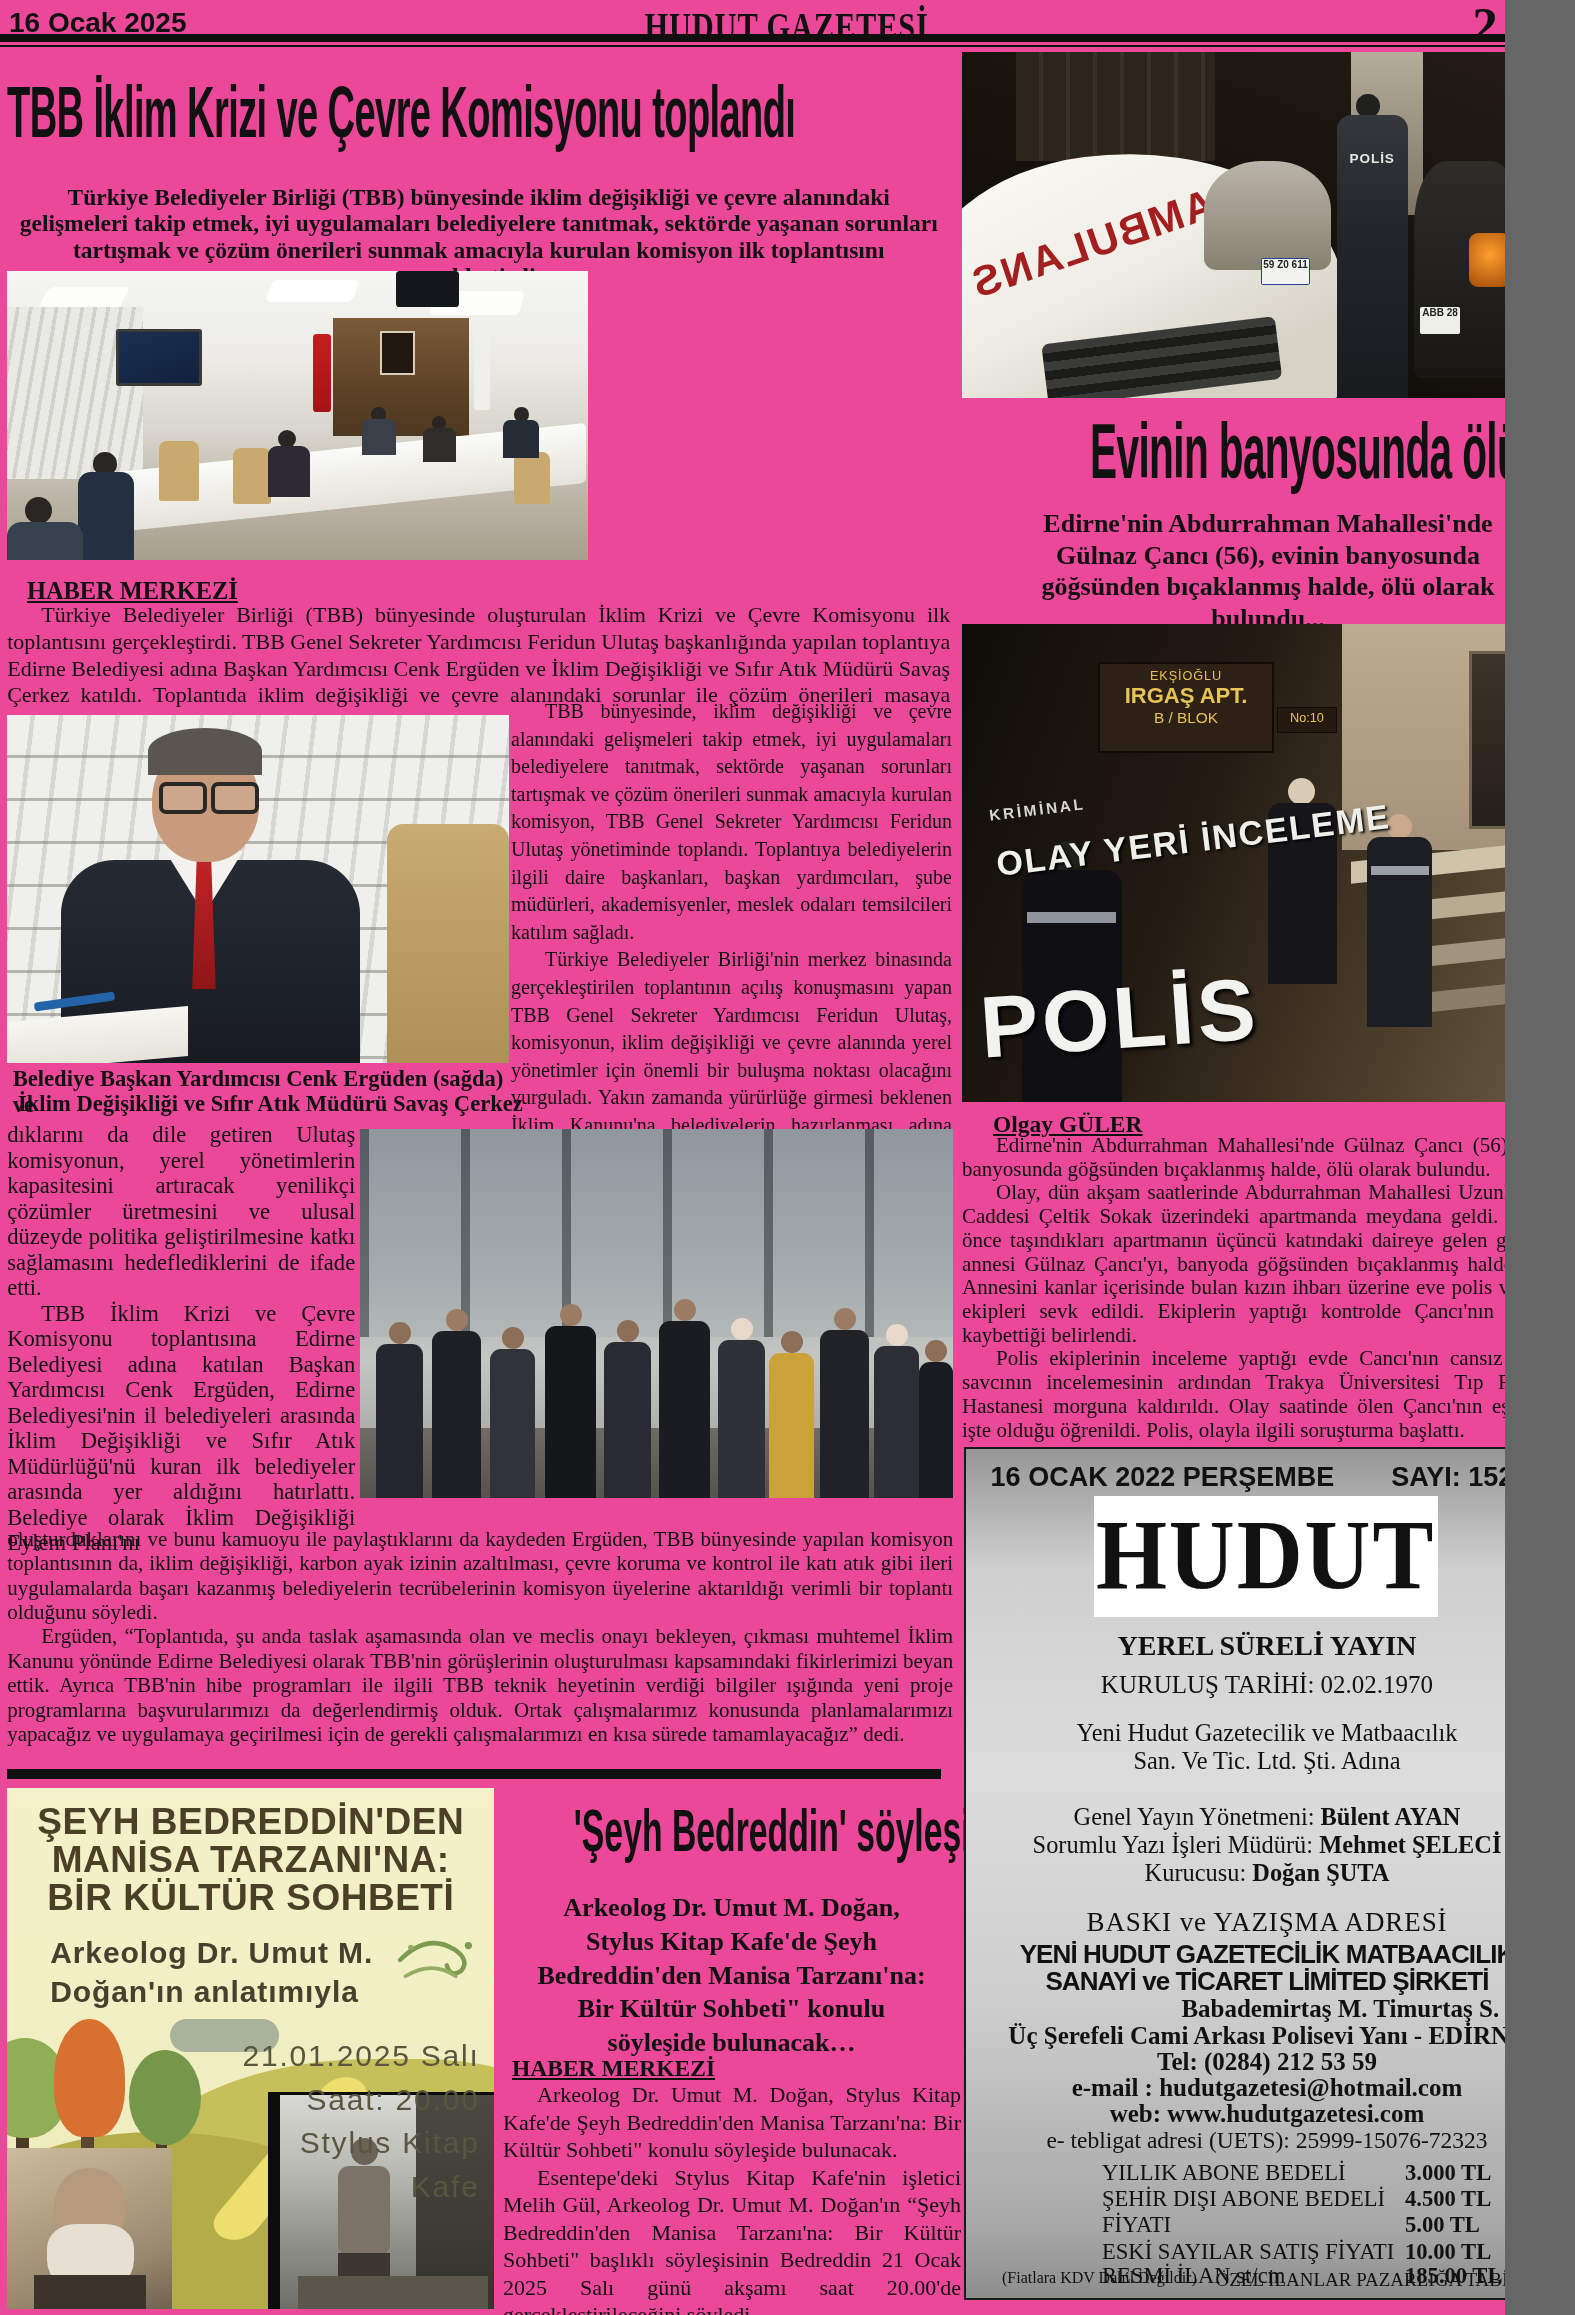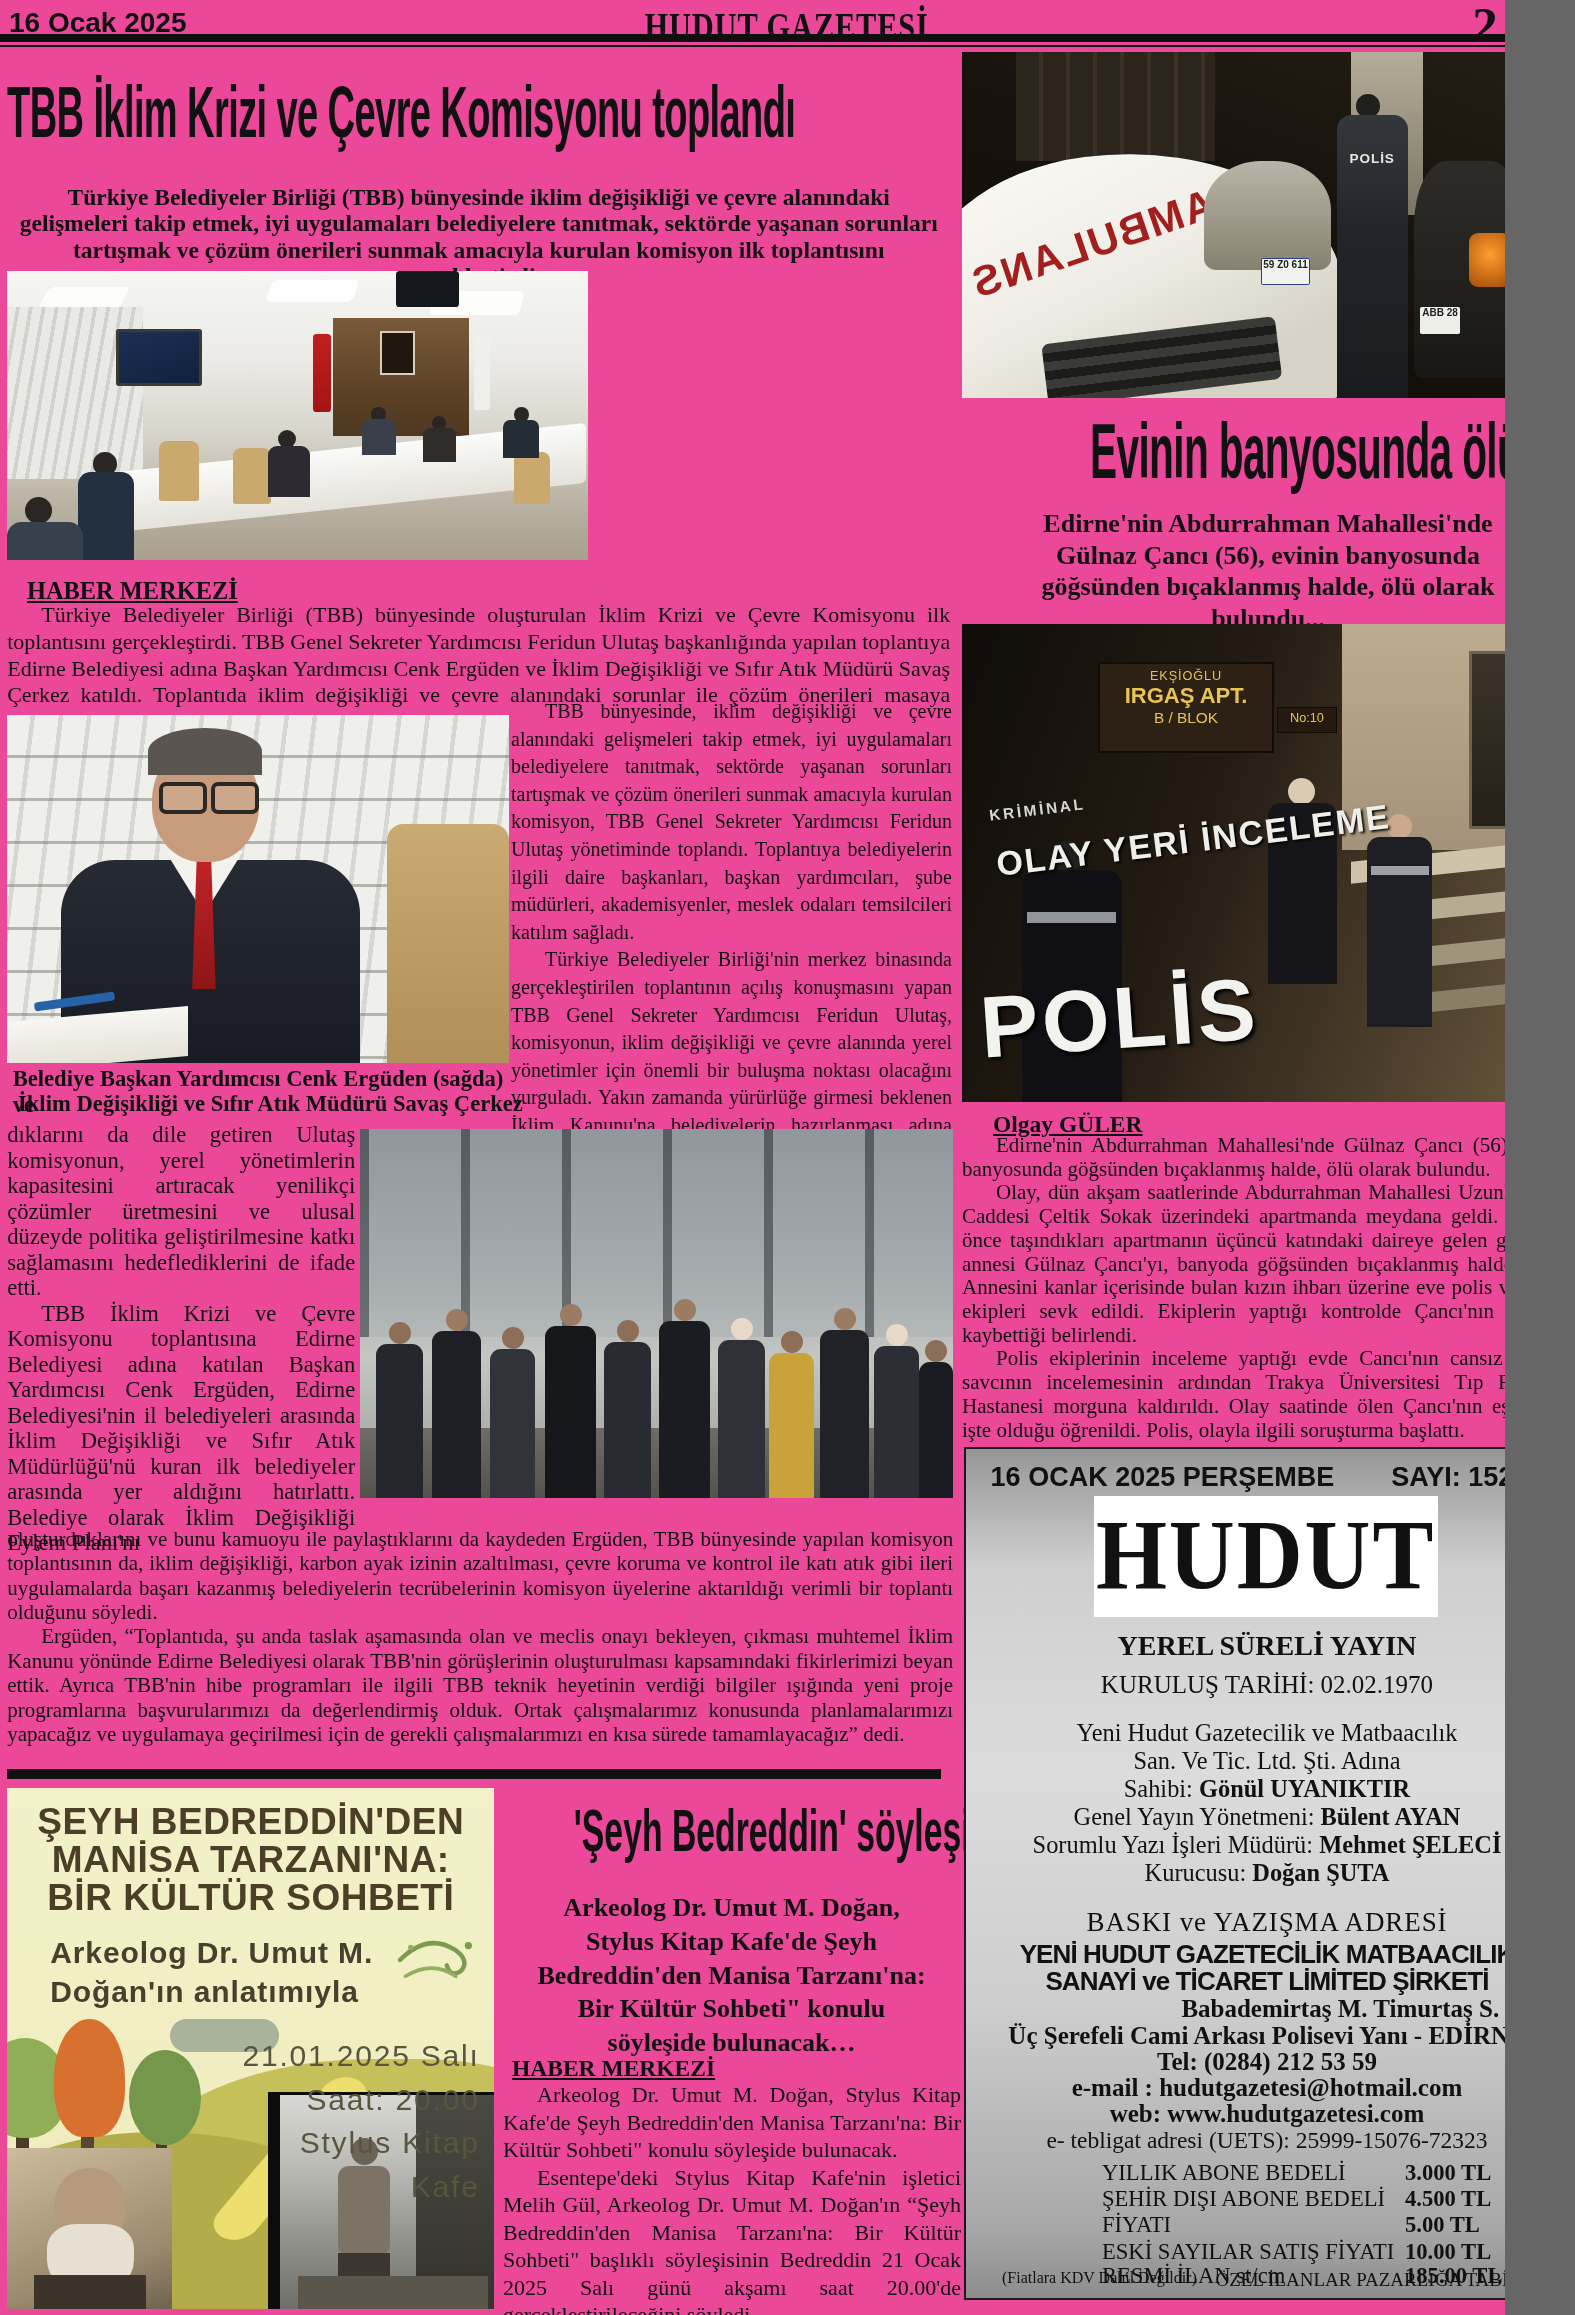--- a/index.html
+++ b/index.html
@@ -250,34 +250,31 @@
 
   <div class="abs b underl" style="left:993px;top:1111px;font-size:23.5px;">Olgay GÜLER</div>
   <div class="abs just" style="left:962px;top:1134px;width:613px;font-size:21px;line-height:1.13;">
     <p class="indent">Edirne'nin Abdurrahman Mahallesi'nde Gülnaz Çancı (56), evinin banyosunda göğsünden bıçaklanmış halde, ölü olarak bulundu.</p>
     <p class="indent">Olay, dün akşam saatlerinde Abdurrahman Mahallesi Uzunkaldırım Caddesi Çeltik Sokak üzerindeki apartmanda meydana geldi. Bir gün önce taşındıkları apartmanın üçüncü katındaki daireye gelen genç kız, annesi Gülnaz Çancı'yı, banyoda göğsünden bıçaklanmış halde buldu. Annesini kanlar içerisinde bulan kızın ihbarı üzerine eve polis ve sağlık ekipleri sevk edildi. Ekiplerin yaptığı kontrolde Çancı'nın hayatını kaybettiği belirlendi.</p>
     <p class="indent">Polis ekiplerinin inceleme yaptığı evde Cancı'nın cansız bedeni, savcının incelemesinin ardından Trakya Üniversitesi Tıp Fakültesi Hastanesi morguna kaldırıldı. Olay saatinde ölen Çancı'nın eşinin ise işte olduğu öğrenildi. Polis, olayla ilgili soruşturma başlattı.</p>
   </div>
 
   <div id="imprint">
     <div class="imp-line sans b" style="top:12.7px;font-size:27px;">
-      <span>16 OCAK 2025 PERŞEMBE</span>
+      <span>16 OCAK 2022 PERŞEMBE</span>
       <span style="display:inline-block;width:42px;"></span>
       <span>SAYI: 15233</span>
     </div>
     <div class="abs ctr" style="left:128px;top:47px;width:344px;height:121px;background:#fff;">
       <span class="b" style="font-size:87px;display:inline-block;transform:scale(1.05,1.15);transform-origin:center top;letter-spacing:1.8px;">HUDUT</span>
     </div>
     <div class="imp-line b" style="top:181px;font-size:28px;">YEREL SÜRELİ YAYIN</div>
     <div class="imp-line" style="top:222px;font-size:25px;">KURULUŞ TARİHİ: 02.02.1970</div>
     <div class="imp-line" style="top:270px;font-size:24.4px;">Yeni Hudut Gazetecilik ve Matbaacılık</div>
     <div class="imp-line" style="top:298px;font-size:24.4px;">San. Ve Tic. Ltd. Şti. Adına</div>
-    <div class="imp-line" style="top:326px;font-size:24.4px;">
-      <span>Sahibi: </span><span class="b">Gönül UYANIKTIR</span>
-    </div>
     <div class="imp-line" style="top:382px;font-size:24.4px;">
       <span>Sorumlu Yazı İşleri Müdürü: </span><span class="b">Mehmet ŞELECİ</span>
     </div>
     <div class="imp-line" style="top:354px;font-size:24.4px;">
       <span>Genel Yayın Yönetmeni: </span><span class="b">Bülent AYAN</span>
     </div>
     <div class="imp-line" style="top:410px;font-size:24.4px;">
       <span>Kurucusu: </span><span class="b">Doğan ŞUTA</span>
     </div>
     <div class="imp-line" style="top:458px;font-size:27px;letter-spacing:0.9px;">BASKI ve YAZIŞMA ADRESİ</div>

